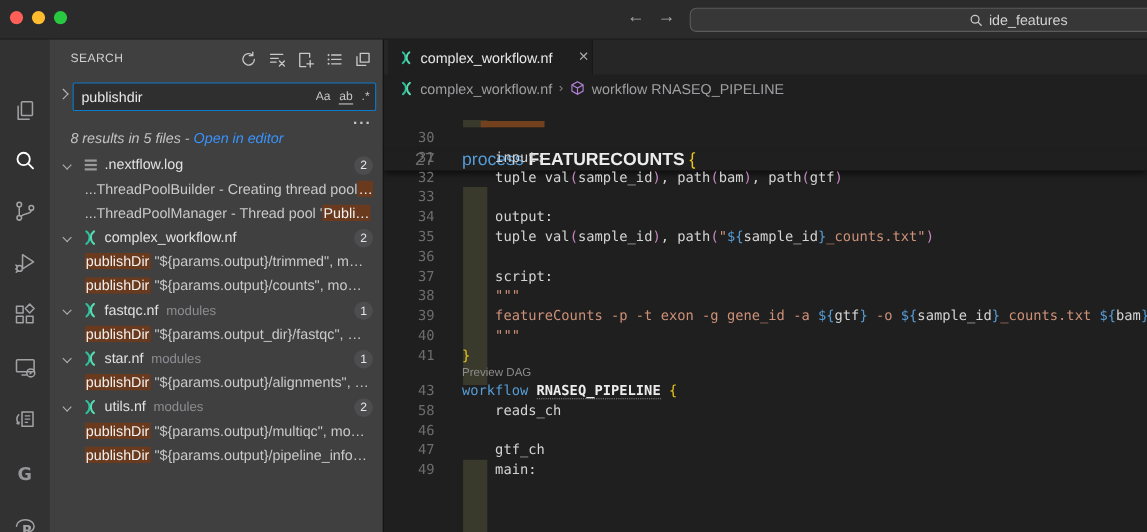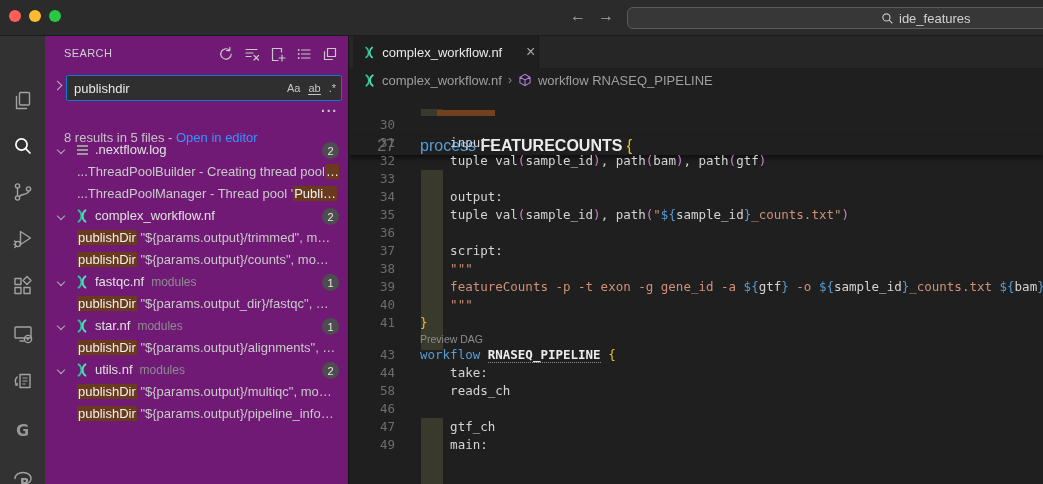--- a/index.html
+++ b/index.html
@@ -14,33 +14,33 @@
   .cmdbox .inner{position:absolute;left:253px;top:0;height:20px;display:flex;align-items:center;gap:5px;color:#d2d2d2;font-size:13px;}
 
   
   .activitybar{position:absolute;left:0;top:36px;width:45px;height:448px;background:#323233;}
   .ab-item{position:absolute;left:0;width:45px;height:38px;display:flex;align-items:center;justify-content:center;color:#a2a2a4;}
   .ab-item.active{color:#ffffff;}
   .ab-item svg{display:block;}
   .ab-letter{font-size:16px;font-weight:bold;color:#97979a;font-family:"DejaVu Sans",sans-serif;}
 
   
-  .sidebar{position:absolute;left:45px;top:36px;width:303px;height:448px;background:#701a75;overflow:hidden;}
+  .sidebar{position:absolute;left:45px;top:36px;width:303px;height:448px;background:#404040;overflow:hidden;}
   .sb-header{position:absolute;left:0;top:6px;width:303px;height:24px;}
   .sb-title{position:absolute;left:19px;top:5px;font-size:11px;letter-spacing:.4px;color:#cfcfcf;}
   .sb-tools{position:absolute;right:8px;top:1px;display:flex;gap:5px;}
   .tool-btn{width:21px;height:21px;display:flex;align-items:center;justify-content:center;color:#c8c8c8;border-radius:4px;}
   .replace-chev{position:absolute;left:9px;top:46px;width:7px;height:7px;border-right:1.4px solid #b8b8b8;border-bottom:1.4px solid #b8b8b8;transform:rotate(-45deg);}
   .search-input-wrap{position:absolute;left:21px;top:39px;width:276px;height:26px;background:#2f2f30;border:1px solid #0a7acd;border-radius:2px;}
   .search-input{position:absolute;left:0;top:0;width:190px;height:24px;background:transparent;border:none;outline:none;color:#e8e8e8;font-size:13px;font-family:"Liberation Sans",sans-serif;padding-left:7px;}
   .input-opts{position:absolute;right:5px;top:0;height:24px;display:flex;align-items:center;gap:8px;font-size:11px;color:#c6c6c6;}
   .input-opts .opt{cursor:default;}
   .opt-word{border-bottom:1px solid #c6c6c6;}
   .more-dots{position:absolute;right:10px;top:67px;color:#c6c6c6;font-size:14px;letter-spacing:1px;font-weight:bold;}
-  .summary{position:absolute;left:19px;top:94px;font-size:13px;color:#c3c3c3;white-space:nowrap;}
+  .summary{position:absolute;left:19px;top:82px;font-size:13px;color:#c3c3c3;white-space:nowrap;font-style:italic;}
   .summary a{color:#3794ff;text-decoration:none;}
   .tree{position:absolute;left:0;top:103px;width:303px;}
   .trow{position:relative;width:303px;height:22px;white-space:nowrap;overflow:hidden;font-size:13px;}
   .trow .chev{position:absolute;left:13px;top:8px;width:6px;height:6px;border-right:1.3px solid #b0b0b0;border-bottom:1.3px solid #b0b0b0;transform:rotate(45deg);}
   .trow .ficon{position:absolute;left:29px;top:3px;width:16px;height:16px;display:flex;align-items:center;justify-content:center;}
   .trow .fname{position:absolute;left:50px;top:3px;color:#e0e0e0;}
   .trow .fdir{color:#8d8d92;font-size:12px;margin-left:7px;}
   .trow .badge{position:absolute;right:9px;top:3px;min-width:17px;height:17px;border-radius:9px;background:#4d4d50;color:#e6e6e6;font-size:11px;display:flex;align-items:center;justify-content:center;padding:0 4px;}
   .mrow-text{position:absolute;left:32px;top:3px;color:#c9c9c9;max-width:262px;overflow:hidden;white-space:nowrap;}
   .hl{background:#6a3a1e;color:#f1f1f1;border-radius:1px;padding:0 1px;}
@@ -339,19 +339,18 @@
       <div class="cl-row"><span class="ln">36</span><span class="lcode"></span></div>
       <div class="cl-row"><span class="ln">37</span><span class="lcode"><span class="c-t">    script:</span></span></div>
       <div class="cl-row"><span class="ln">38</span><span class="lcode"><span class="c-s">    """</span></span></div>
       <div class="cl-row"><span class="ln">39</span><span class="lcode"><span class="c-s">    featureCounts -p -t exon -g gene_id -a </span><span class="c-i">${</span><span class="c-t">gtf</span><span class="c-i">}</span><span class="c-s"> -o </span><span class="c-i">${</span><span class="c-t">sample_id</span><span class="c-i">}</span><span class="c-s">_counts.txt </span><span class="c-i">${</span><span class="c-t">bam</span><span class="c-i">}</span></span></div>
       <div class="cl-row"><span class="ln">40</span><span class="lcode"><span class="c-s">    """</span></span></div>
       <div class="cl-row"><span class="ln">41</span><span class="lcode"><span class="c-y">}</span></span></div>
       <div class="cl-lens">
         <span class="lens-label">Preview DAG</span>
       </div>
       <div class="cl-row"><span class="ln">43</span><span class="lcode"><span class="c-k">workflow </span><span class="c-bh">RNASEQ_PIPELINE</span><span class="c-t"> </span><span class="c-y">{</span></span></div>
-      <div class="cl-row"><span class="ln">44</span><span class="lcode"><span class="c-t">    take:</span></span></div>
       <div class="cl-row"><span class="ln">58</span><span class="lcode"><span class="c-t">    reads_ch</span></span></div>
       <div class="cl-row"><span class="ln">46</span></div>
       <div class="cl-row"><span class="ln">47</span><span class="lcode"><span class="c-t">    gtf_ch</span></span></div>
       <div class="cl-row"><span class="ln">49</span><span class="lcode"><span class="c-t">    main:</span></span></div>
     </div>
 </div>
 
 </body></html>

